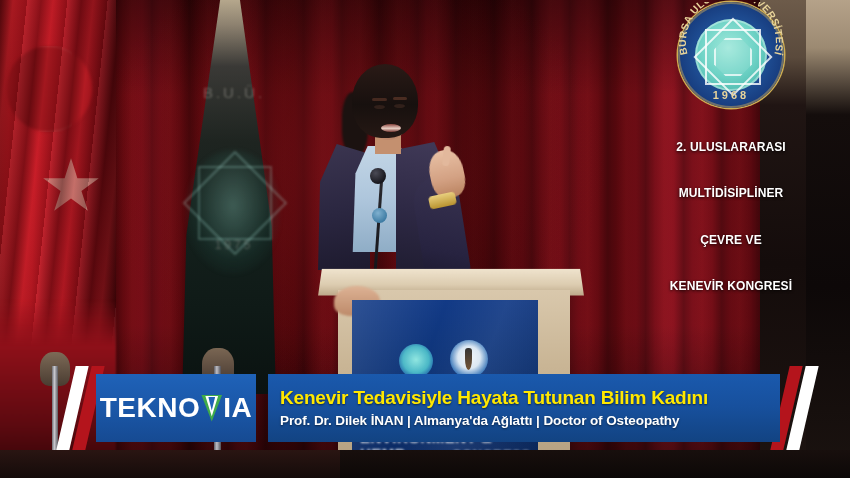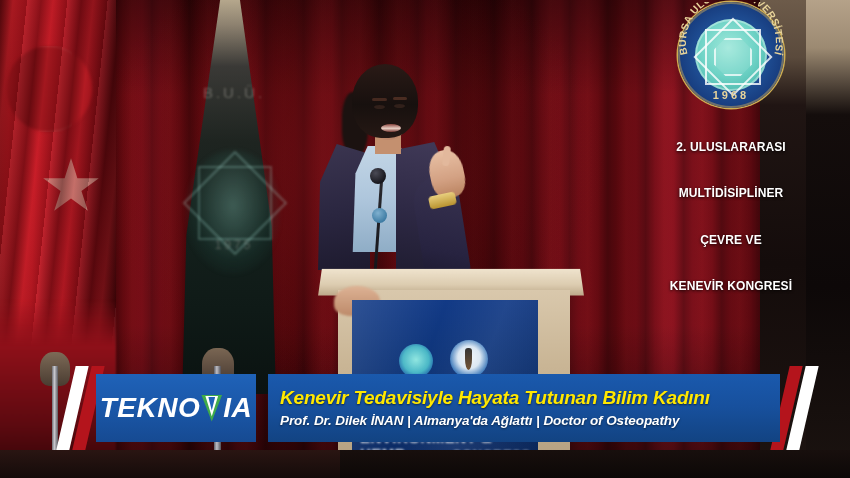--- a/index.html
+++ b/index.html
@@ -181,21 +181,21 @@
     letter-spacing:.1px;text-shadow:0 1px 3px rgba(0,0,0,.8);white-space:nowrap;margin-top:32px;}
 
   
   .headline{position:absolute;left:40px;top:36px;width:330px;}
   .headline .hl{color:#fff;font-weight:800;font-size:40px;line-height:1.08;
     letter-spacing:-.6px;white-space:nowrap;
     text-shadow:0 0 16px rgba(0,0,0,.95), 0 0 32px rgba(0,0,0,.85), 0 2px 5px rgba(0,0,0,.95);}
   .headline .gap{height:34px;}
 
   
-  .lower{position:absolute;left:0;top:366px;width:700px;height:84px;font-style:italic;}
+  .lower{position:absolute;left:0;top:366px;width:700px;height:84px;}
   .stripe{position:absolute;top:0;width:13px;height:84px;transform:skewX(-13deg);}
   .s-l1{left:66px;background:#ffffff;}
   .s-l2{left:82px;background:#b4141c;}
   .s-r1{left:780px;background:#b4141c;}
   .s-r2{left:796px;background:#ffffff;}
 
   .teknovia-box{position:absolute;left:96px;top:8px;width:160px;height:68px;
     background:linear-gradient(180deg,#1f62b8 0%,#1a56a6 55%,#164a92 100%);}
   .teknovia-word{position:absolute;left:0;top:0;width:160px;height:68px;
     display:flex;align-items:center;justify-content:center;gap:0px;

